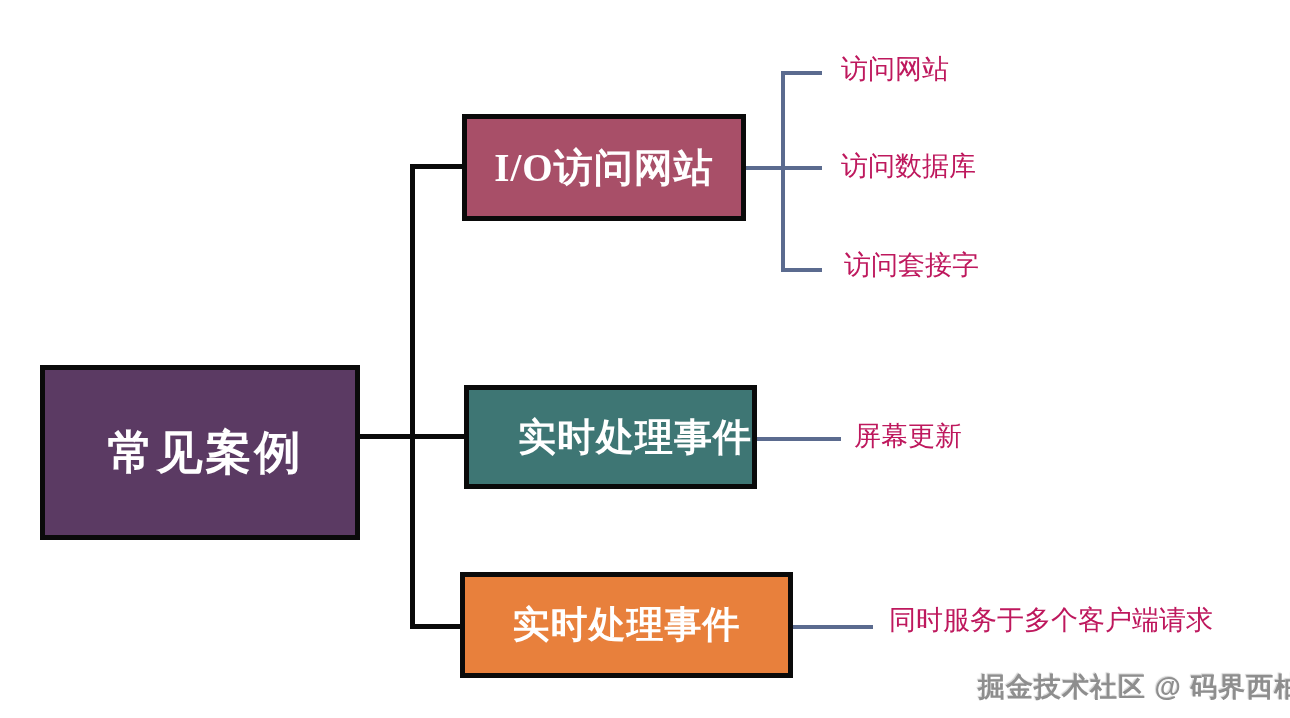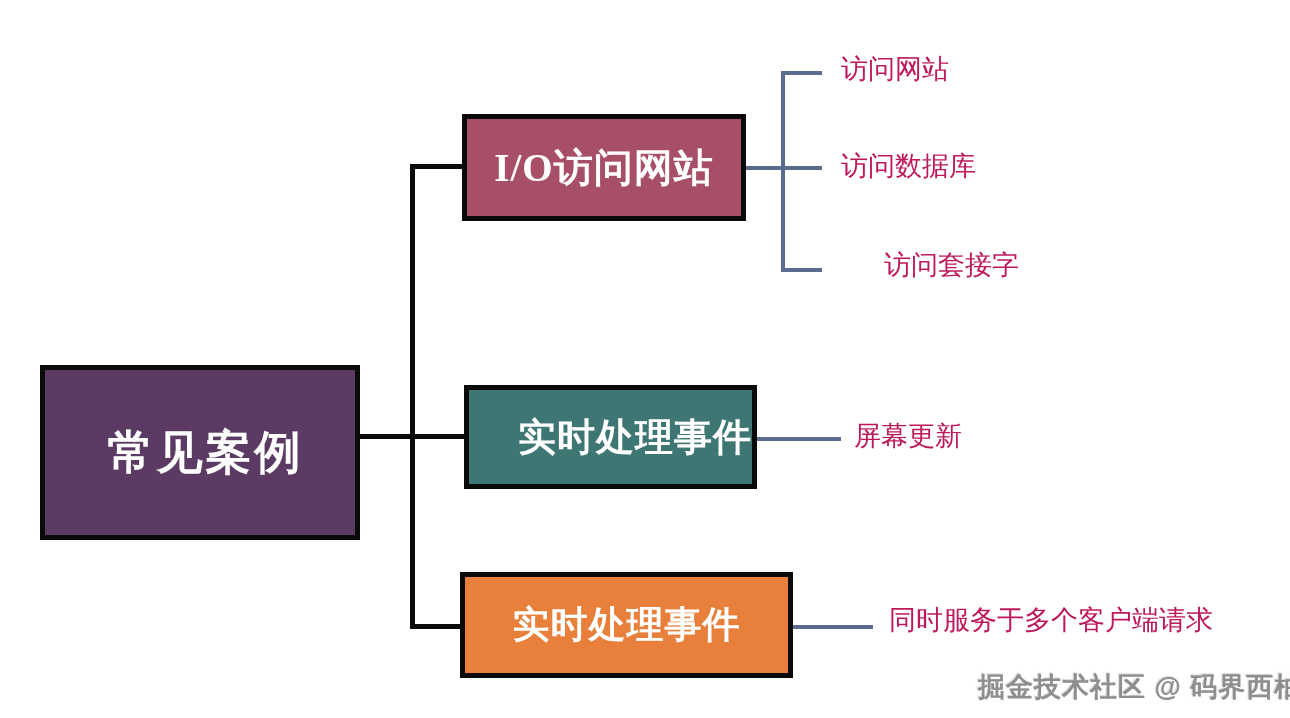--- a/index.html
+++ b/index.html
@@ -83,21 +83,21 @@
   .leaf {
     position: absolute;
     color: #be185d;
     font-size: 27px;
     line-height: 36px;
     white-space: nowrap;
     transform: translateY(-50%);
   }
   #leaf-io-0 { left: 841px; top: 69px; }
   #leaf-io-1 { left: 841px; top: 166px; }
-  #leaf-io-2 { left: 844px; top: 265px; margin-left: 40px; }
+  #leaf-io-2 { left: 844px; top: 265px; }
   #leaf-rt-0 { left: 854px; top: 436px; }
   #leaf-dm-0 { left: 889px; top: 620px; }
   
   #watermark {
     position: absolute;
     left: 978px; top: 669px;
     font-size: 27px;
     font-weight: bold;
     color: #8e8e8e;
     letter-spacing: 1px;

